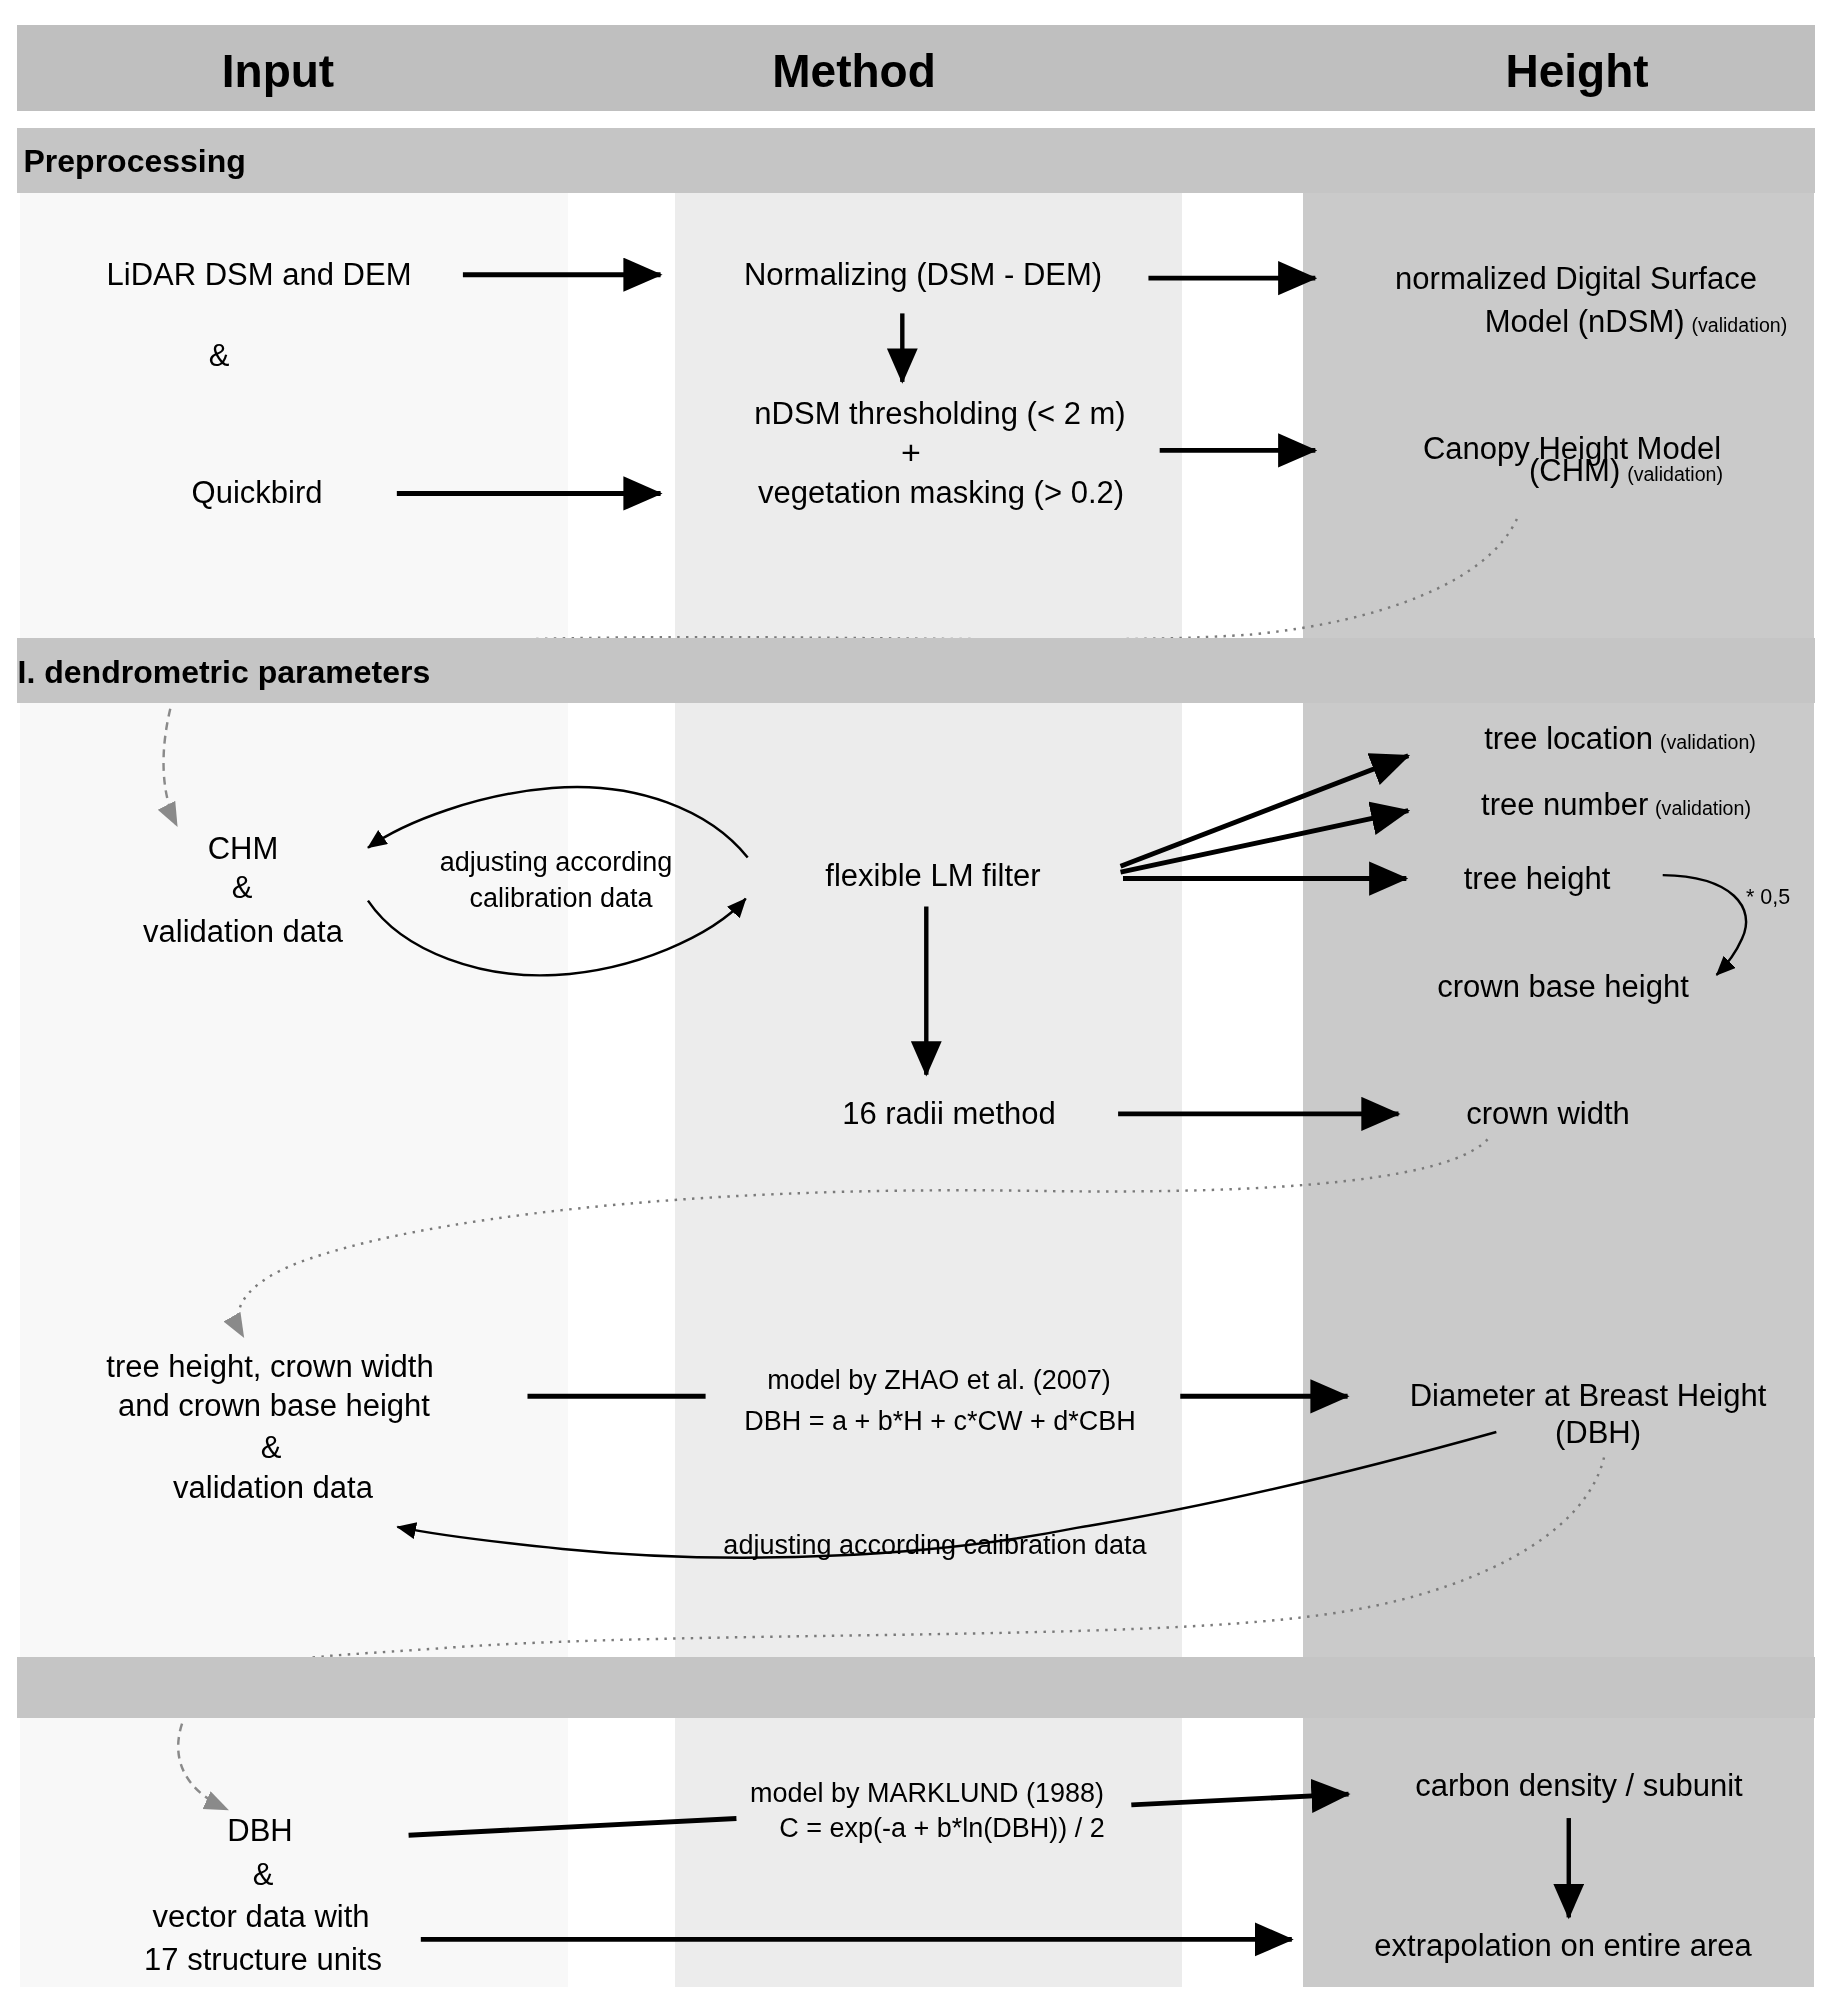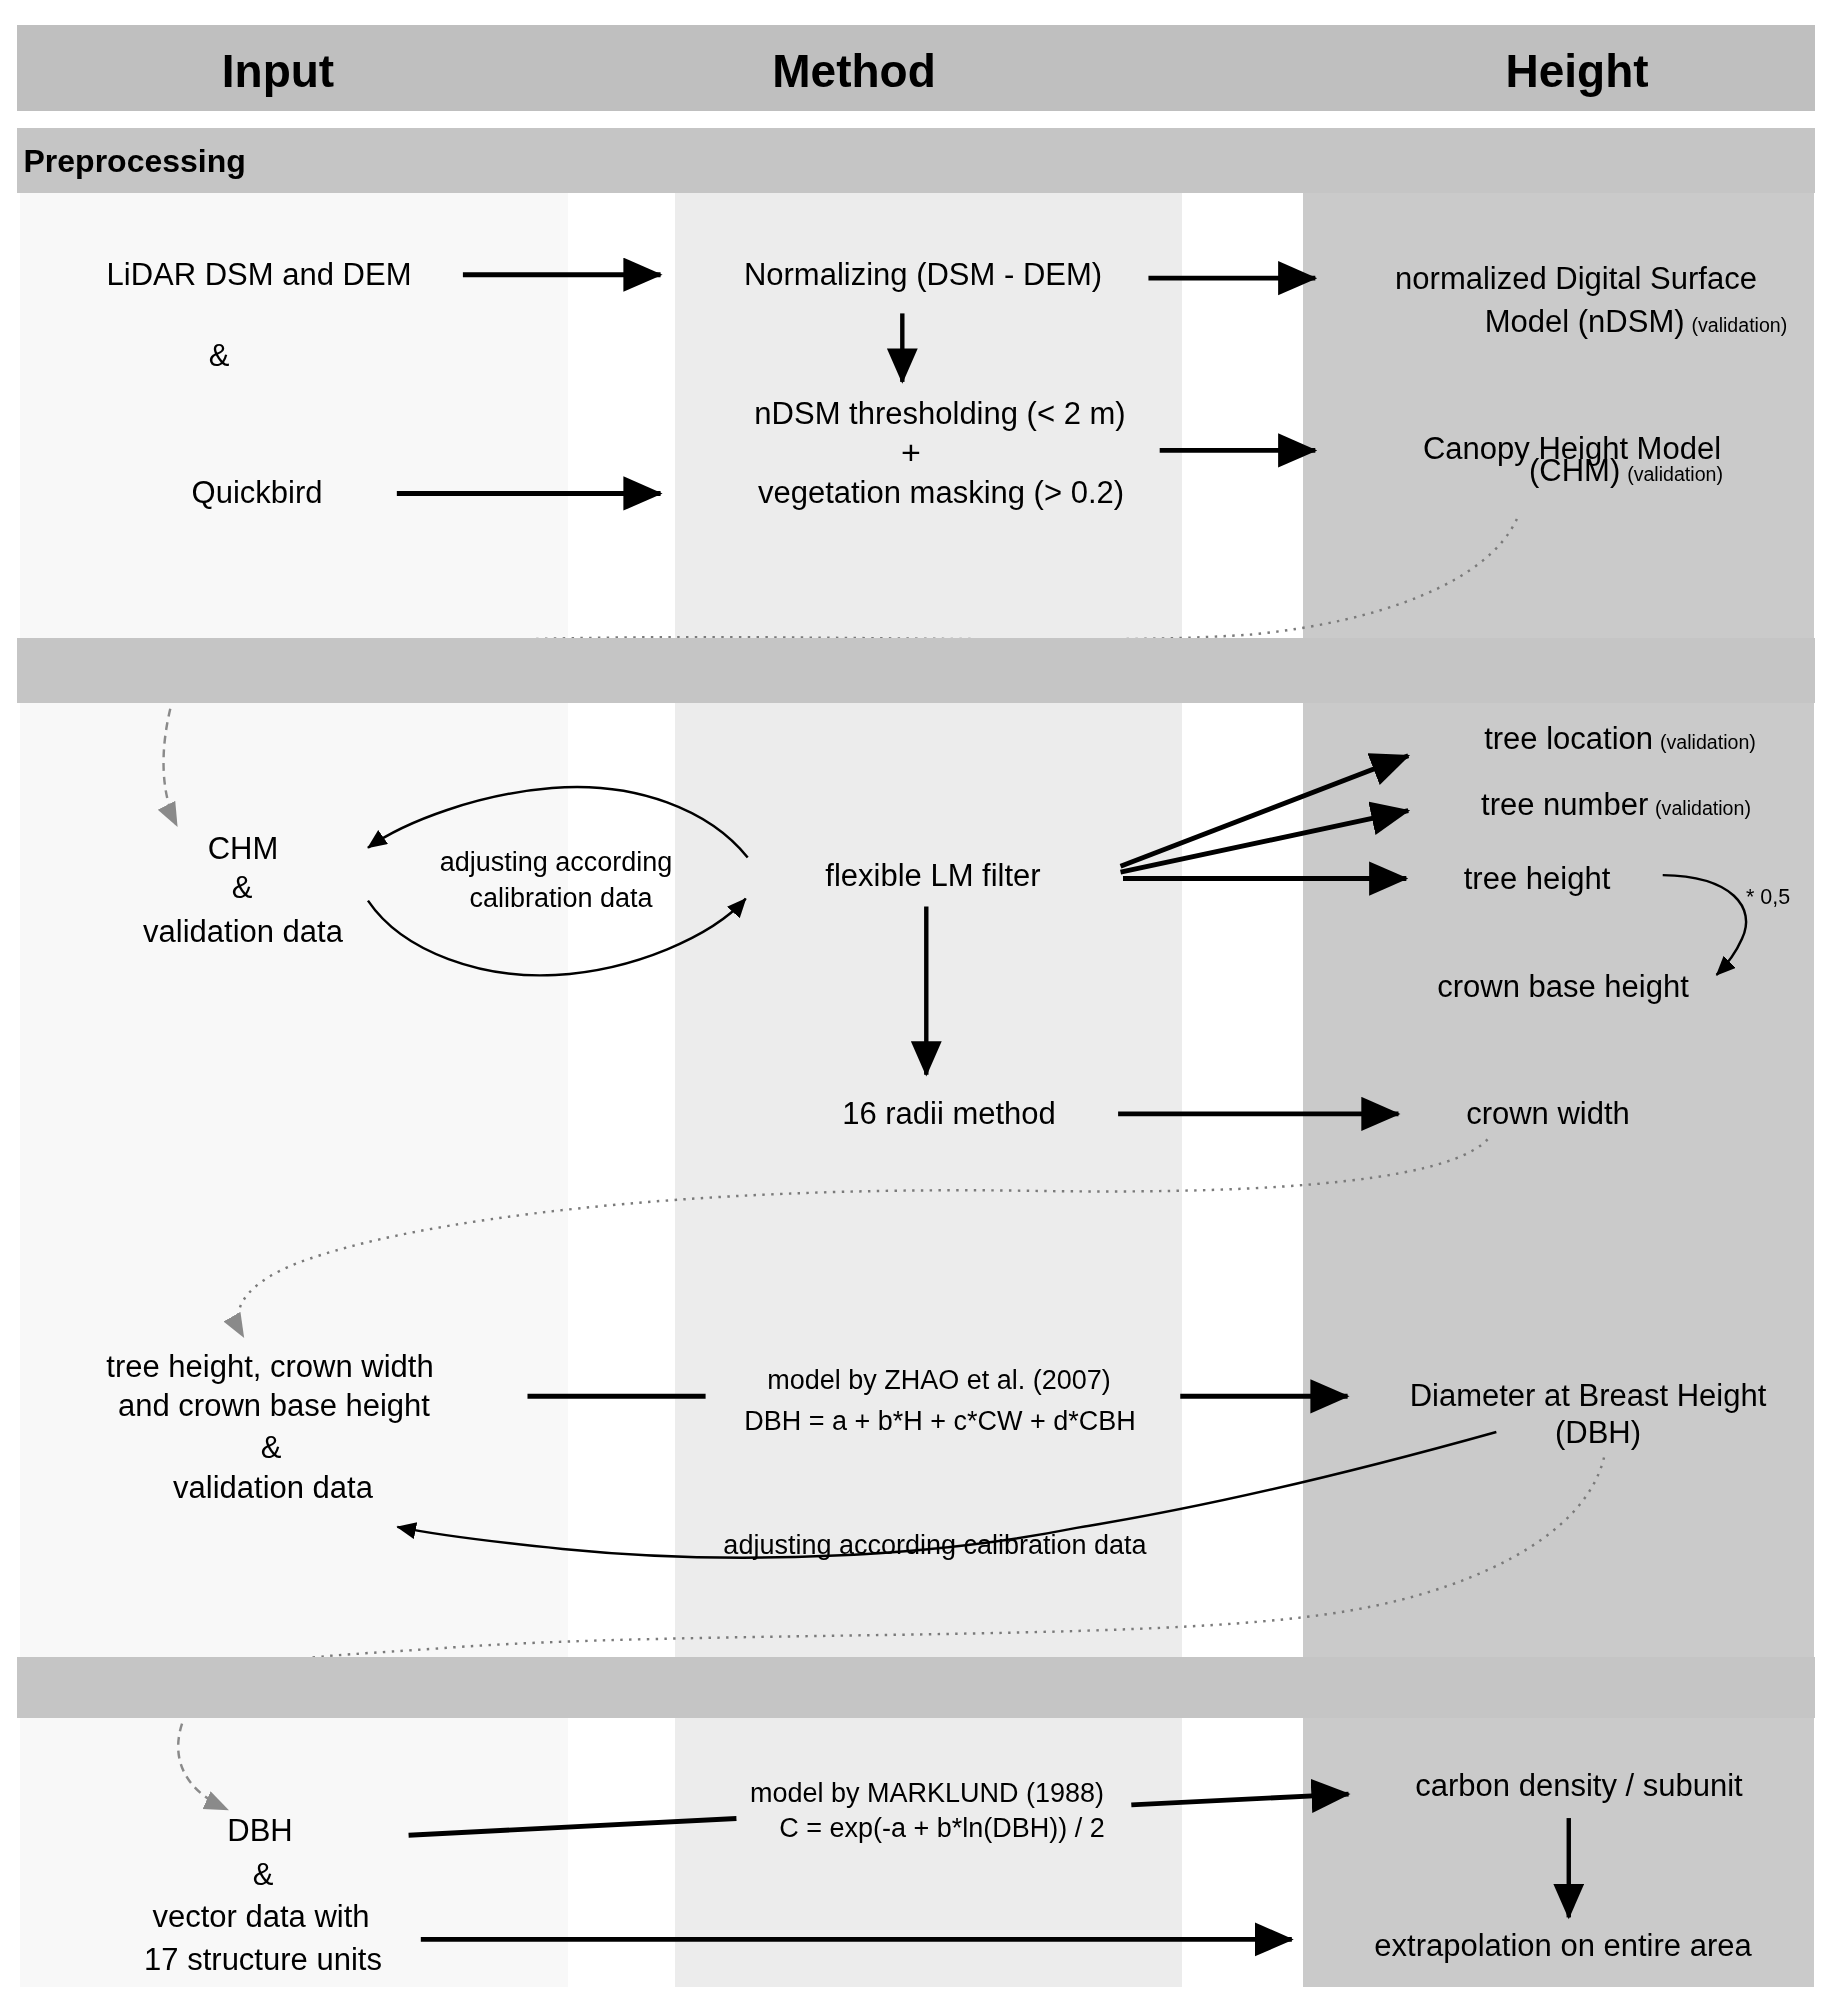--- a/index.html
+++ b/index.html
@@ -86,20 +86,21 @@
 
     <path d="M 348 1448 C 326 1540 330 1625 362 1688" fill="none" stroke="#8a8a8a" stroke-width="5" stroke-dasharray="16 12" marker-end="url(#ahg)"></path>
     <path d="M 372 3522 C 350 3590 372 3656 466 3698" fill="none" stroke="#8a8a8a" stroke-width="5" stroke-dasharray="16 12" marker-end="url(#ahg)"></path>
   </svg>
 
   <div class="col-title" style="left:278px;top:71px">Input</div>
   <div class="col-title" style="left:854px;top:71px">Method</div>
   <div class="col-title" style="left:1577px;top:71px">Height</div>
 
   <div class="bar-title" style="left:23.5px;top:161px">Preprocessing</div>
+  <div class="bar-title" style="left:17.6px;top:672px">I. dendrometric parameters</div>
 
   <div class="lbl" style="left:259px;top:275px">LiDAR DSM and DEM</div>
   <div class="lbl" style="left:219px;top:356px">&amp;</div>
   <div class="lbl" style="left:257px;top:493px">Quickbird</div>
   <div class="lbl" style="left:923px;top:275px">Normalizing (DSM - DEM)</div>
   <div class="lbl" style="left:940px;top:414px">nDSM thresholding (&lt; 2 m)</div>
   <div class="lbl plus" style="left:911px;top:452px">+</div>
   <div class="lbl" style="left:941px;top:493px">vegetation masking (&gt; 0.2)</div>
   <div class="lbl" style="left:1576px;top:279px">normalized Digital Surface</div>
   <div class="combo" style="left:1636px;top:322px">

